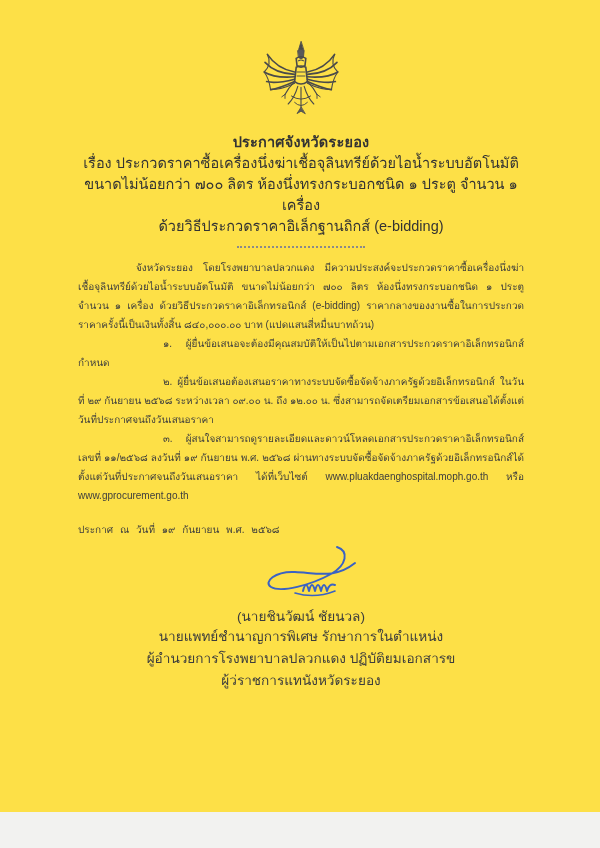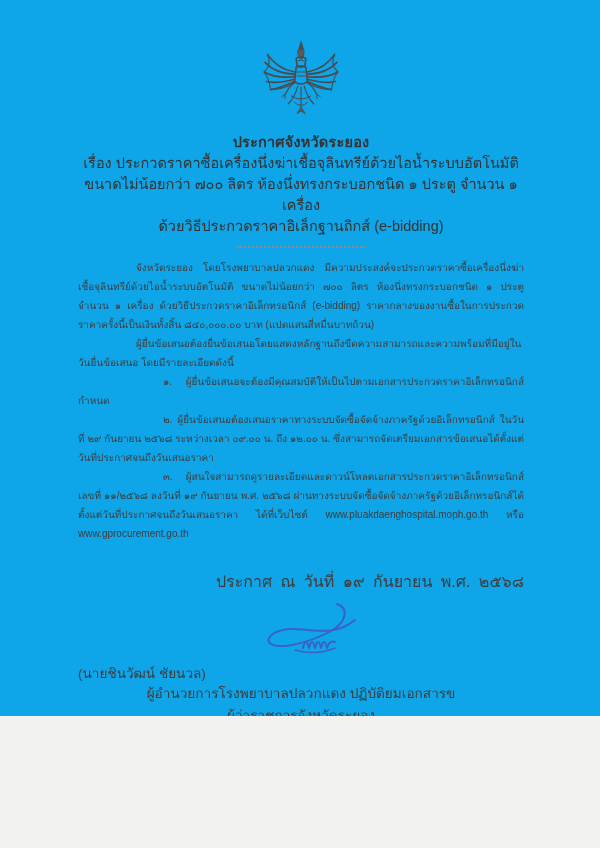--- a/index.html
+++ b/index.html
@@ -3,22 +3,22 @@
 <meta charset="utf-8">
 <style>
   html, body { margin: 0; padding: 0; }
   body {
     width: 600px; height: 848px;
     background: #f2f2f0;
     font-family: "Liberation Sans", "DejaVu Sans", sans-serif;
   }
   .page {
     position: relative;
-    width: 600px; height: 716px;
-    background: #0ea5e9;
+    width: 600px; height: 812px;
+    background: #fde047;
     color: #3a3a3a;
     overflow: hidden;
   }
   .content {
     padding: 40px 76px 0 78px;
   }
   .emblem-wrap {
     width: 100%;
     text-align: center;
     margin-bottom: 4px;
@@ -40,33 +40,33 @@
   }
   .body-text {
     font-size: 10px;
     line-height: 19px;
     text-align: justify;
     color: #3d3d3d;
   }
   .para { margin: 0; text-indent: 58px; }
   .list-item { margin: 0; text-indent: 85px; }
   .announce-line {
-    margin-top: 26px;
-    text-align: right;
-    font-size: 16px;
+    margin-top: 17px;
+    text-align: left;
+    font-size: 10px;
     color: #3d3d3d;
     word-spacing: 4px;
   }
   .signature-block {
     margin-top: 4px;
     text-align: center;
   }
   .signature-block svg { display: inline-block; margin-left: 18px; }
   .signer-name {
-    text-align: left;
+    text-align: center;
     font-size: 13.6px;
     line-height: 19px;
     color: #3d3d3d;
     margin-top: 0px;
   }
   .signer-title {
     text-align: center;
     font-size: 13.6px;
     line-height: 22px;
     color: #3d3d3d;
@@ -120,38 +120,38 @@
       <div class="title-line">ประกาศจังหวัดระยอง</div>
       <div class="subject-line">เรื่อง ประกวดราคาซื้อเครื่องนึ่งฆ่าเชื้อจุลินทรีย์ด้วยไอน้ำระบบอัตโนมัติ</div>
       <div class="subject-line">ขนาดไม่น้อยกว่า ๗๐๐ ลิตร ห้องนึ่งทรงกระบอกชนิด ๑ ประตู จำนวน ๑ เครื่อง</div>
       <div class="subject-line">ด้วยวิธีประกวดราคาอิเล็กฐานถิกส์ (e-bidding)</div>
     </div>
 
     <div class="dotted-rule"></div>
 
     <div class="body-text">
       <p class="para">จังหวัดระยอง โดยโรงพยาบาลปลวกแดง มีความประสงค์จะประกวดราคาซื้อเครื่องนึ่งฆ่าเชื้อจุลินทรีย์ด้วยไอน้ำระบบอัตโนมัติ ขนาดไม่น้อยกว่า ๗๐๐ ลิตร ห้องนึ่งทรงกระบอกชนิด ๑ ประตู จำนวน ๑ เครื่อง ด้วยวิธีประกวดราคาอิเล็กทรอนิกส์ (e-bidding) ราคากลางของงานซื้อในการประกวดราคาครั้งนี้เป็นเงินทั้งสิ้น ๘๔๐,๐๐๐.๐๐ บาท (แปดแสนสี่หมื่นบาทถ้วน)</p>
-      <p class="para">ผู้ยื่นข้อเสนอต้องยื่นข้อเสนอโดยแสดงหลักฐานถึงขีดความสามารถและความพร้อมที่มีอยู่ในวันยื่นข้อเสนอ โดยมีรายละเอียดดังนี้</p>
       <p class="list-item">๑. ผู้ยื่นข้อเสนอจะต้องมีคุณสมบัติให้เป็นไปตามเอกสารประกวดราคาอิเล็กทรอนิกส์กำหนด</p>
       <p class="list-item">๒. ผู้ยื่นข้อเสนอต้องเสนอราคาทางระบบจัดซื้อจัดจ้างภาครัฐด้วยอิเล็กทรอนิกส์ ในวันที่ ๒๙ กันยายน ๒๕๖๘ ระหว่างเวลา ๐๙.๐๐ น. ถึง ๑๒.๐๐ น. ซึ่งสามารถจัดเตรียมเอกสารข้อเสนอได้ตั้งแต่วันที่ประกาศจนถึงวันเสนอราคา</p>
       <p class="list-item">๓. ผู้สนใจสามารถดูรายละเอียดและดาวน์โหลดเอกสารประกวดราคาอิเล็กทรอนิกส์ เลขที่ ๑๑/๒๕๖๘ ลงวันที่ ๑๙ กันยายน พ.ศ. ๒๕๖๘ ผ่านทางระบบจัดซื้อจัดจ้างภาครัฐด้วยอิเล็กทรอนิกส์ได้ตั้งแต่วันที่ประกาศจนถึงวันเสนอราคา ได้ที่เว็บไซต์ www.pluakdaenghospital.moph.go.th หรือ www.gprocurement.go.th</p>
     </div>
 
     <div class="announce-line">ประกาศ ณ วันที่  ๑๙  กันยายน พ.ศ. ๒๕๖๘</div>
 
     <div class="signature-block">
       <svg width="118" height="62" viewBox="0 0 118 62" aria-hidden="true">
         <g fill="none" stroke="#3a62c4" stroke-width="2" stroke-linecap="round" stroke-linejoin="round">
           <path d="M86,6 C98,10 96,24 80,33 C60,44 30,52 20,46 C12,41 24,30 44,31 C66,32 84,38 104,22"></path>
           <path d="M52,50 q3,-12 6,0 q3,-12 6,0 q3,-12 6,0 q3,-12 6,0 q2,-8 8,-6"></path>
           <path d="M44,52 q20,6 40,-2" stroke-width="1.6"></path>
         </g>
       </svg>
     </div>
 
     <div class="signer-name">(นายชินวัฒน์ ชัยนวล)</div>
     <div class="signer-title">
+      <div>นายแพทย์ชำนาญการพิเศษ รักษาการในตำแหน่ง</div>
       <div>ผู้อำนวยการโรงพยาบาลปลวกแดง ปฏิบัติยมเอกสารข</div>
-      <div>ผู้ว่าราชการจังหวัดระยอง</div>
+      <div>ผู้ว่ราชการแทนังหวัดระยอง</div>
     </div>
 
   </div>
 </div>
 
 </body></html>

